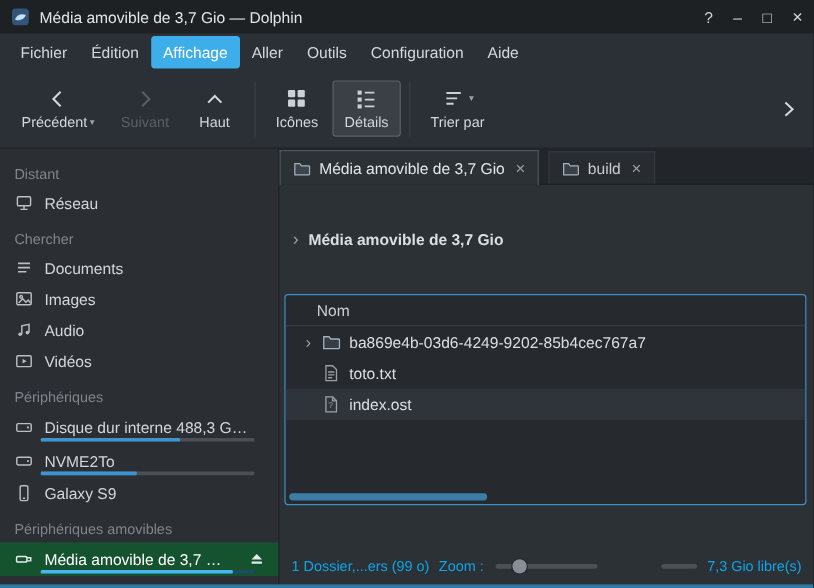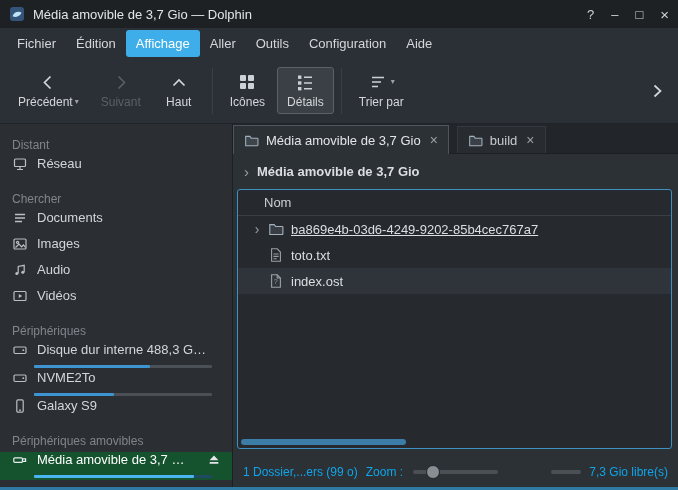--- a/index.html
+++ b/index.html
@@ -33,52 +33,52 @@
   .tool-sep { width:1px; height:46px; background:#3a3f45; margin:0 5px; flex:none; }
   .tool-spacer { flex:1; }
   .overflow-btn { padding:0 4px; display:flex; align-items:center; }
 
   
   .content { flex:1; display:flex; min-height:0; }
 
   
   .sidebar { width:233px; flex:none; background:#2b2f34; border-right:1px solid #1d2023; padding-top:4px; overflow:hidden; }
   .side-header { padding:10px 12px 4px 12px; font-size:12px; color:#7f858b; white-space:nowrap; }
-  .side-item { position:relative; height:26px; display:flex; align-items:flex-start; gap:9px; padding:0 10px 0 12px;
+  .side-item { position:relative; height:26px; display:flex; align-items:center; gap:9px; padding:0 10px 0 12px;
                color:#d2d6d9; font-size:13px; white-space:nowrap; }
   .side-item.has-usage { height:28px; }
   .side-item.selected { background:#14532d; color:#ffffff; }
   .slabel { overflow:hidden; text-overflow:ellipsis; }
   .usage { position:absolute; left:34px; bottom:2px; width:178px; height:3px; background:#4a5056; border-radius:1px; }
   .side-item.selected .usage { background:#1f4a63; }
   .usage-fill { display:block; height:100%; background:#3d94d1; border-radius:1px; }
   .side-item.selected .usage-fill { background:#49b6ef; }
   .eject { margin-left:auto; flex:none; }
 
   
-  .main { flex:1; display:flex; flex-direction:column; background:#2c3136; min-width:0; }
+  .main { flex:1; display:flex; flex-direction:column; background:#2c3136; min-width:0;gap:28px; }
   .tabbar { height:30px; background:#22262a; display:flex; align-items:flex-end; border-bottom:1px solid #1d2023; flex:none; }
   .tab { height:27px; display:flex; align-items:center; gap:7px; padding:0 10px; font-size:13px; color:#c7cbcf;
          background:#282c31; border:1px solid #34393f; border-bottom:none; margin-right:8px; white-space:nowrap; }
   .tab.active { background:#2c3136; border-color:#4d545b; color:#e3e6e8; height:29px; margin-bottom:-1px; }
   .tab-close { color:#9aa0a6; font-size:14px; line-height:1; margin-left:2px; }
 
   .breadcrumb { height:34px; display:flex; align-items:center; gap:8px; padding:0 11px; flex:none; }
   .bc-chevron { color:#9aa0a6; font-size:15px; line-height:1; }
   .bc-label { font-weight:bold; color:#dcdfe2; }
 
   .view-wrap { flex:1; display:flex; flex-direction:column; margin:1px 6px 8px 4px; min-height:0; }
   .view { flex:1; position:relative; border:1px solid #3e8fc2; border-radius:3px; background:#26292e; overflow:hidden; }
   .view-header { height:26px; display:flex; align-items:center; padding-left:26px; font-size:13px; color:#ccd0d4;
                  border-bottom:1px solid #3a3f45; }
   .frow { height:26px; display:flex; align-items:center; padding-left:10px; font-size:13px; color:#dcdfe2; }
   .frow.alt { background:#2f343a; }
   .expander { width:18px; text-align:center; color:#9aa0a6; font-size:14px; line-height:1; flex:none; }
   .ficon { margin:0 7px 0 2px; flex:none; }
-  .fname.underlined { text-decoration:underline; }
+  .fname.underlined { }
   .hscroll { position:absolute; left:3px; bottom:3px; height:6px; background:#3c7da8; border-radius:3px; }
 
   
   .statusbar { height:30px; display:flex; align-items:center; gap:8px; padding:0 10px; font-size:12px;
                color:#0ea5e9; flex:none; white-space:nowrap; }
   .zoom-slider { position:relative; width:85px; height:14px; margin:0 2px; flex:none; }
   .zoom-track { position:absolute; left:0; right:0; top:5px; height:4px; background:#4a5056; border-radius:2px; }
   .zoom-handle { position:absolute; top:0; width:14px; height:14px; border-radius:50%; background:#888e94;
                  border:1px solid #23262a; margin-left:-7px; }
   .sb-spacer { flex:1; }

